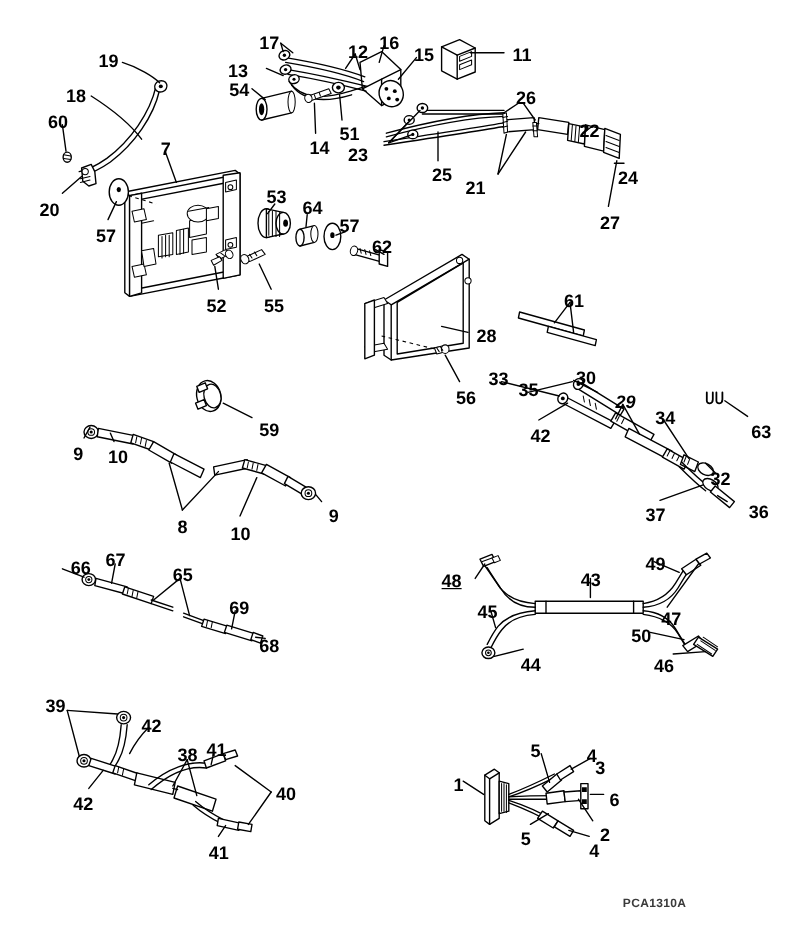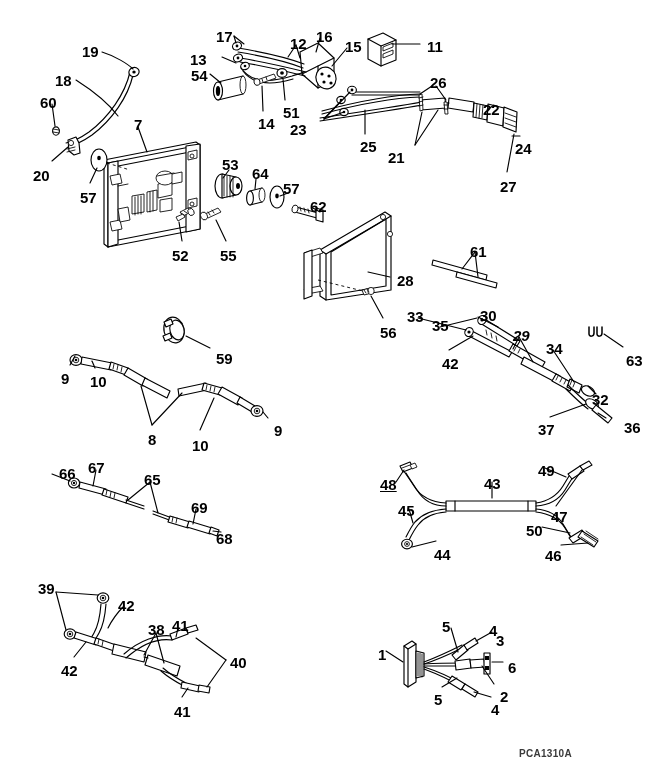--- a/index.html
+++ b/index.html
@@ -543,21 +543,21 @@
       <div class="lbl" style="left: 61px; top: 371px;">9</div>
       <div class="lbl" style="left: 90px; top: 374px;">10</div>
       <div class="lbl" style="left: 148px; top: 432px;">8</div>
       <div class="lbl" style="left: 192px; top: 438px;">10</div>
       <div class="lbl" style="left: 274px; top: 423px;">9</div>
       <div class="lbl" style="left: 35px; top: 466px; margin-left: 24px;">66</div>
       <div class="lbl" style="left: 88px; top: 460px;">67</div>
       <div class="lbl" style="left: 144px; top: 472px;">65</div>
       <div class="lbl" style="left: 191px; top: 500px;">69</div>
       <div class="lbl" style="left: 216px; top: 531px;">68</div>
-      <div class="lbl" style="left: 380px; top: 477px; text-decoration: underline;">48</div>
+      <div class="lbl" style="left: 368px; top: 477px; text-decoration: underline;">48</div>
       <div class="lbl" style="left: 484px; top: 476px;">43</div>
       <div class="lbl" style="left: 538px; top: 463px;">49</div>
       <div class="lbl" style="left: 398px; top: 503px;">45</div>
       <div class="lbl" style="left: 551px; top: 509px;">47</div>
       <div class="lbl" style="left: 526px; top: 523px;">50</div>
       <div class="lbl" style="left: 434px; top: 547px;">44</div>
       <div class="lbl" style="left: 545px; top: 548px;">46</div>
       <div class="lbl" style="left: 38px; top: 581px;">39</div>
       <div class="lbl" style="left: 118px; top: 598px;">42</div>
       <div class="lbl" style="left: 148px; top: 622px;">38</div>

